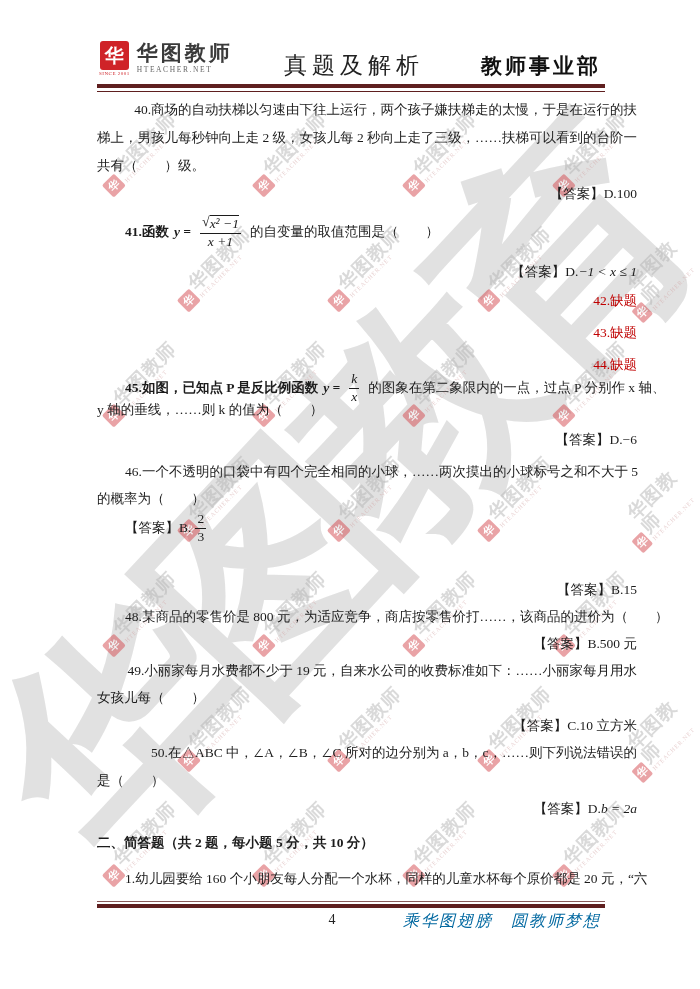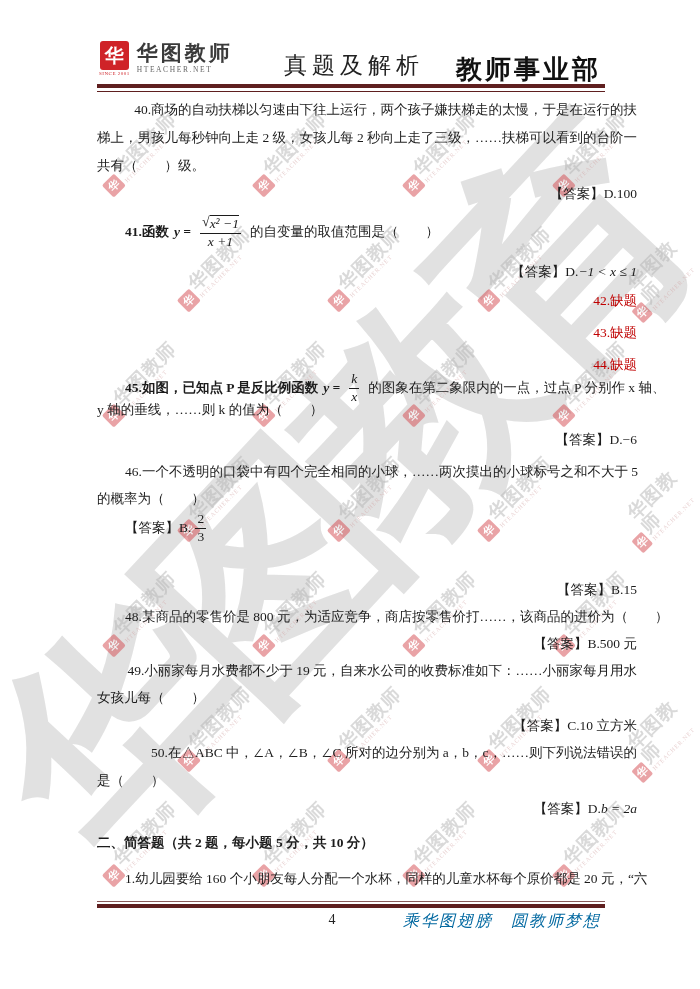--- a/index.html
+++ b/index.html
@@ -24,21 +24,21 @@
   #logo-block{position:absolute;left:99px;top:41px;display:flex;gap:7px;}
   #logo-sq-wrap{display:flex;flex-direction:column;align-items:center;}
   #logo-square{width:29px;height:29px;background:#cf2328;border-radius:3px;color:#fff;
                font-size:19px;font-weight:bold;display:flex;align-items:center;justify-content:center;}
   #logo-since{font-size:5px;color:#cf2328;letter-spacing:0.5px;margin-top:1px;}
   #brand-col{display:flex;flex-direction:column;justify-content:flex-start;}
   #brand-name{font-size:21px;font-weight:bold;color:#3a3a3a;letter-spacing:3px;line-height:24px;}
   #brand-site{font-size:7.5px;color:#666;letter-spacing:1.6px;}
   #doc-title{position:absolute;left:0;right:0;top:50px;text-align:center;
              font-size:23px;letter-spacing:5px;color:#222;margin-left:8px;}
-  #department{position:absolute;right:99px;top:52px;font-size:26px;font-weight:bold;
+  #department{position:absolute;right:99px;top:52px;font-size:21px;font-weight:bold;
               letter-spacing:3px;color:#111;}
   #header-rule{position:absolute;left:97px;top:84px;width:508px;height:3px;
                border-top:4px solid #5f1f1f;border-bottom:1px solid #5f1f1f;}
   
   .ln{position:absolute;left:97px;width:512px;font-size:13.5px;line-height:20px;
       color:#1c1c1c;white-space:nowrap;}
   .ind{padding-left:28px;text-align:right;}
   .red{color:#c00000;}
   .bold{font-weight:bold;}
   .frow{display:flex;align-items:center;}

